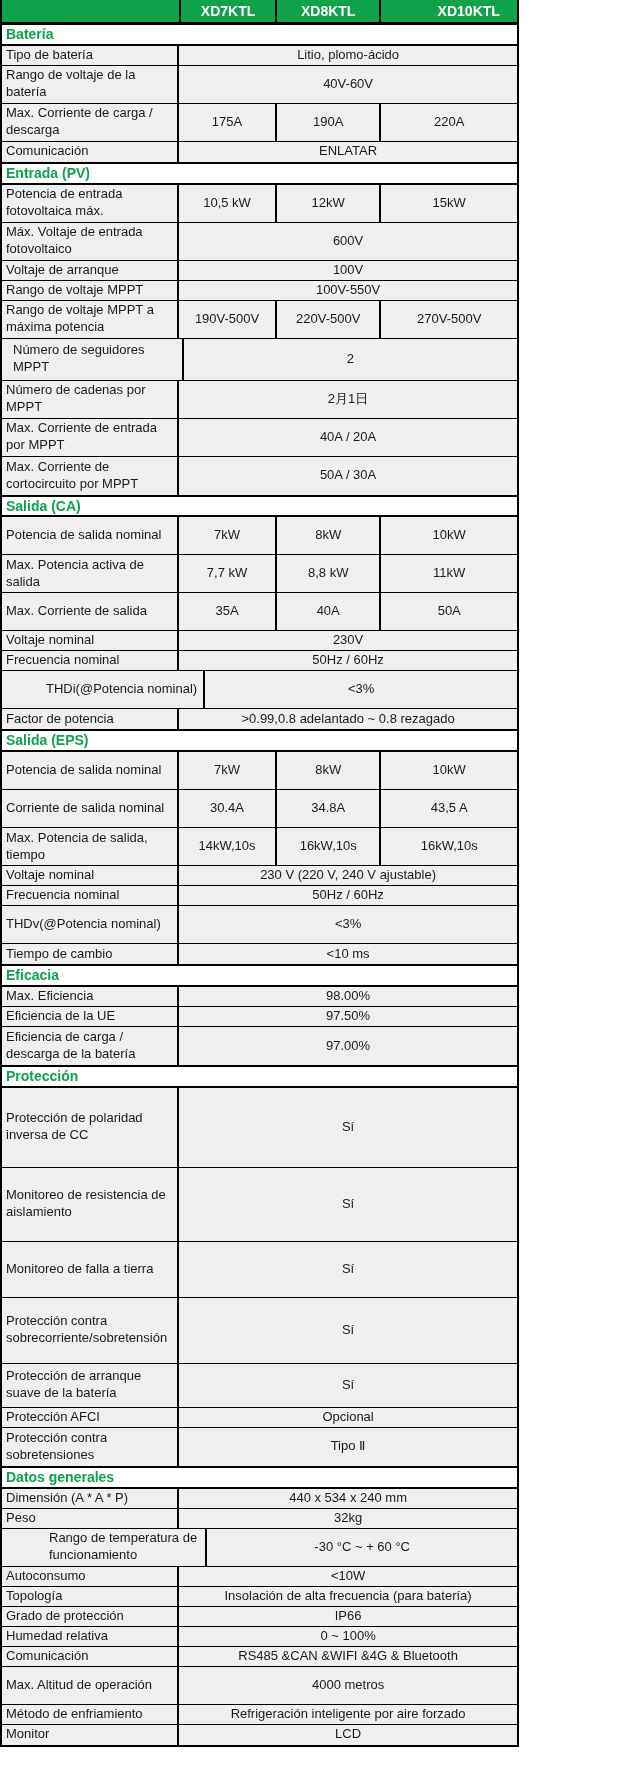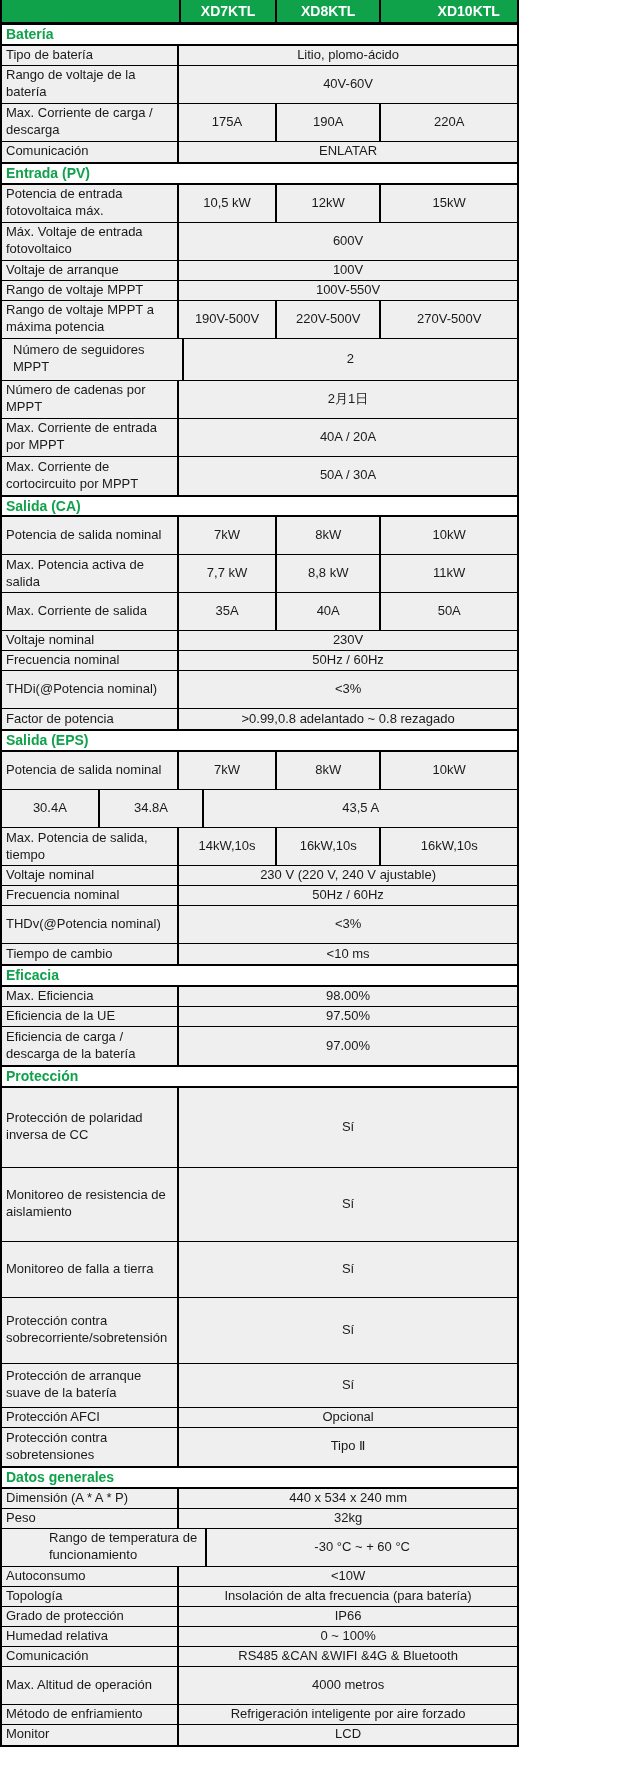--- a/index.html
+++ b/index.html
@@ -78,21 +78,21 @@
   .val-1{width:20.3%;border-left:2px solid var(--border);}
   .val-2{flex:1;border-left:2px solid var(--border);}
   .spec-row.multi{min-height:38px;}
   
   .sec-0 .spec-row:nth-child(2){min-height:38px;}
   .sec-1 .spec-row:nth-child(2){min-height:38px;}
   .sec-1 .spec-row:nth-child(6){min-height:42px;padding-left:7px;}
   .sec-1 .spec-row:nth-child(7){min-height:38px;}
   .sec-1 .spec-row:nth-child(8){min-height:38px;}
   .sec-1 .spec-row:nth-child(9){min-height:38px;}
-  .sec-2 .spec-row:nth-child(6){min-height:38px;}
+  .sec-2 .spec-row:nth-child(6){min-height:38px;padding-left:40px;}
   .sec-3 .spec-row:nth-child(6){min-height:38px;}
   .sec-4 .spec-row:nth-child(3){min-height:38px;}
   .sec-5 .spec-row:nth-child(1){min-height:80px;}
   .sec-5 .spec-row:nth-child(2){min-height:74px;}
   .sec-5 .spec-row:nth-child(3){min-height:56px;}
   .sec-5 .spec-row:nth-child(4){min-height:66px;}
   .sec-5 .spec-row:nth-child(5){min-height:44px;}
   .sec-5 .spec-row:nth-child(7){min-height:38px;}
   .sec-6 .spec-row:nth-child(3){min-height:38px;padding-left:43px;}
   .sec-6 .spec-row:nth-child(9){min-height:38px;}
@@ -227,20 +227,21 @@
           <div class="title-text">Salida (EPS)</div>
         </div>
         <div class="rows">
           <div class="spec-row multi">
             <div class="label-cell">Potencia de salida nominal</div>
             <div class="value-cell val-0">7kW</div>
             <div class="value-cell val-1">8kW</div>
             <div class="value-cell val-2">10kW</div>
           </div>
           <div class="spec-row multi">
+            <div class="label-cell">Corriente de salida nominal</div>
             <div class="value-cell val-0">30.4A</div>
             <div class="value-cell val-1">34.8A</div>
             <div class="value-cell val-2">43,5 A</div>
           </div>
           <div class="spec-row multi">
             <div class="label-cell">Max. Potencia de salida, tiempo</div>
             <div class="value-cell val-0">14kW,10s</div>
             <div class="value-cell val-1">16kW,10s</div>
             <div class="value-cell val-2">16kW,10s</div>
           </div>

